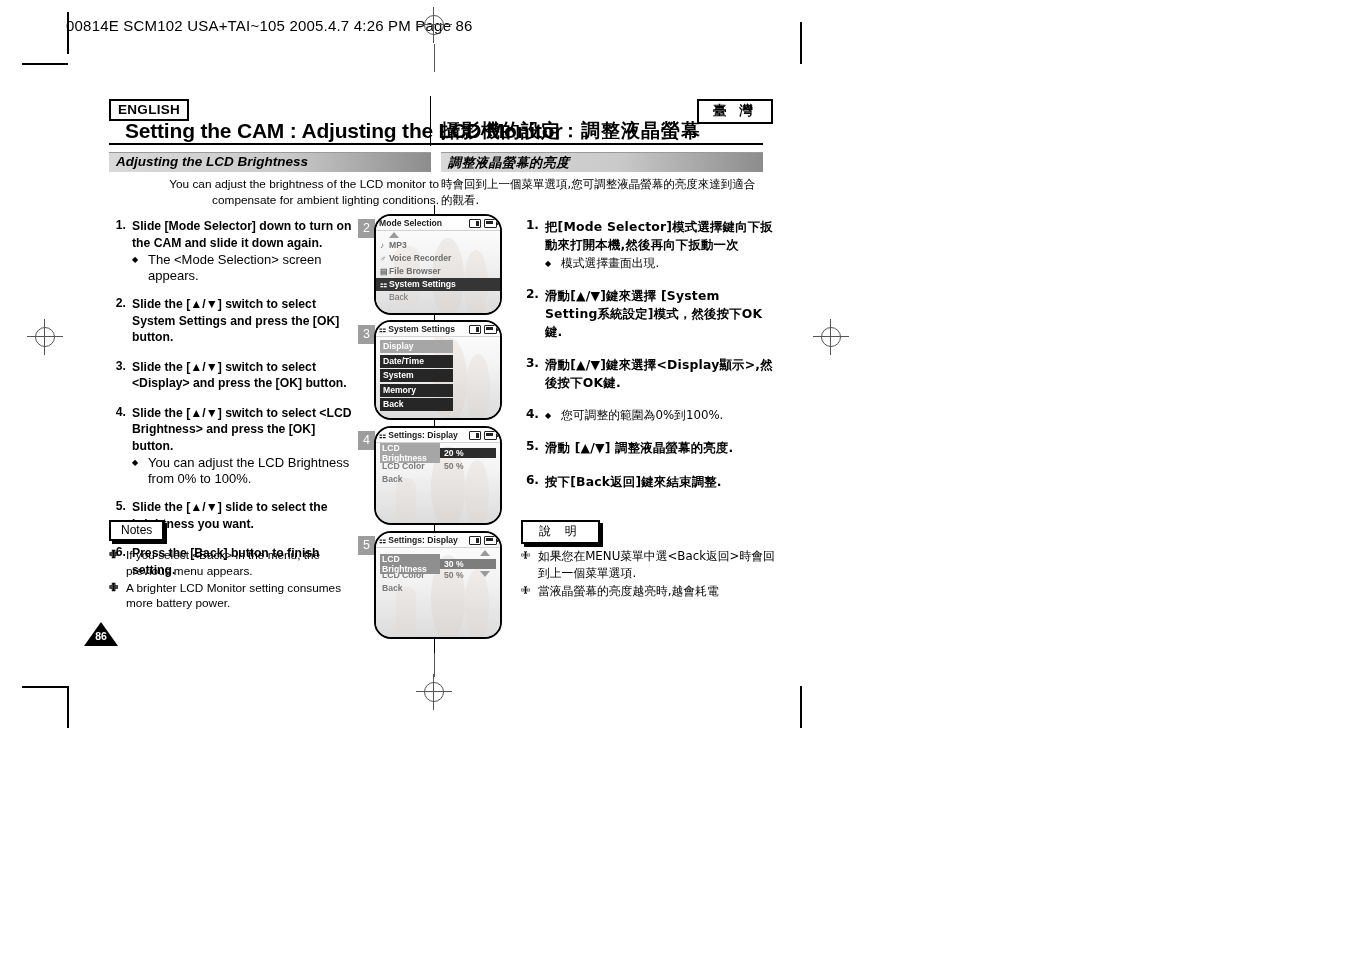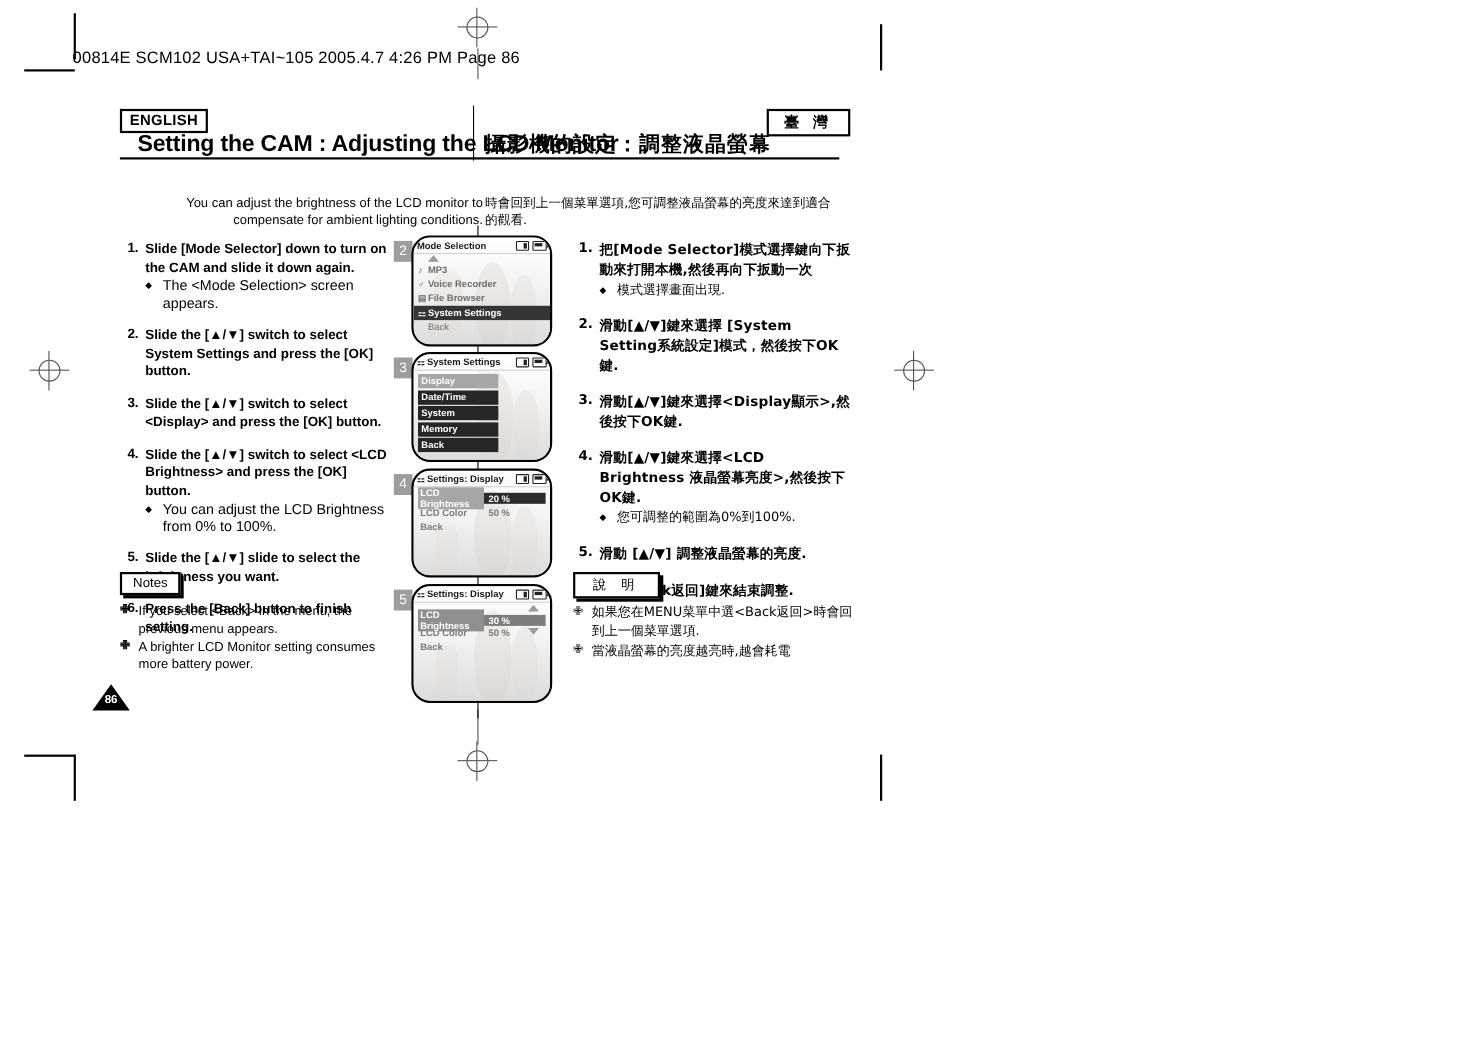--- a/index.html
+++ b/index.html
@@ -27,21 +27,20 @@
   .reg-mark .hl { position: absolute; top: 17px; left: 0; height: 1px; width: 36px; background: #555; }
 
   
   #print-slug {
     position: absolute;
     left: 66px; top: 17px;
     font-family: "Liberation Sans", sans-serif;
     font-size: 15px;
     letter-spacing: 0.2px;
     white-space: nowrap;
-    margin-top: 27px;
   }
 
   
   #page {
     position: absolute;
     left: 0; top: 0;
     width: 1348px; height: 954px;
   }
 
   
@@ -317,20 +316,26 @@
 
 <div id="page">
 
   <div id="lang-badge">ENGLISH</div>
   <div id="region-badge">臺 灣</div>
   <div id="title-en">Setting the CAM : Adjusting the LCD Monitor</div>
   <div id="title-zh">攝影機的設定：調整液晶螢幕</div>
   <div id="col-divider"></div>
   <div id="title-rule"></div>
 
+  <div class="sec-bar" id="sec-en">
+    <div class="sec-label">Adjusting the LCD Brightness</div>
+  </div>
+  <div class="sec-bar zh" id="sec-zh">
+    <div class="sec-label">調整液晶螢幕的亮度</div>
+  </div>
 
   <div class="intro" id="intro-en">You can adjust the brightness of the LCD monitor to compensate for ambient lighting conditions.</div>
   <div class="intro" id="intro-zh">時會回到上一個菜單選項,您可調整液晶螢幕的亮度來達到適合的觀看.</div>
 
   <div class="steps" id="steps-en">
     <div class="step">
       <div class="num">1.</div>
       <div class="body">Slide [Mode Selector] down to turn on the CAM and slide it down again.</div>
       <div class="sub">The &lt;Mode Selection&gt; screen appears.</div>
     </div>
@@ -366,21 +371,20 @@
     <div class="step">
       <div class="num">2.</div>
       <div class="body">滑動[▲/▼]鍵來選擇 [System Setting系統設定]模式，然後按下OK鍵.</div>
     </div>
     <div class="step">
       <div class="num">3.</div>
       <div class="body">滑動[▲/▼]鍵來選擇&lt;Display顯示&gt;,然後按下OK鍵.</div>
     </div>
     <div class="step">
       <div class="num">4.</div>
-      <div class="body">滑動[▲/▼]鍵來選擇&lt;LCD Brightness 液晶螢幕亮度&gt;,然後按下OK鍵.</div>
       <div class="sub">您可調整的範圍為0%到100%.</div>
     </div>
     <div class="step" style="margin-bottom:16px;">
       <div class="num">5.</div>
       <div class="body">滑動 [▲/▼] 調整液晶螢幕的亮度.</div>
     </div>
     <div class="step">
       <div class="num">6.</div>
       <div class="body">按下[Back返回]鍵來結束調整.</div>
     </div>

